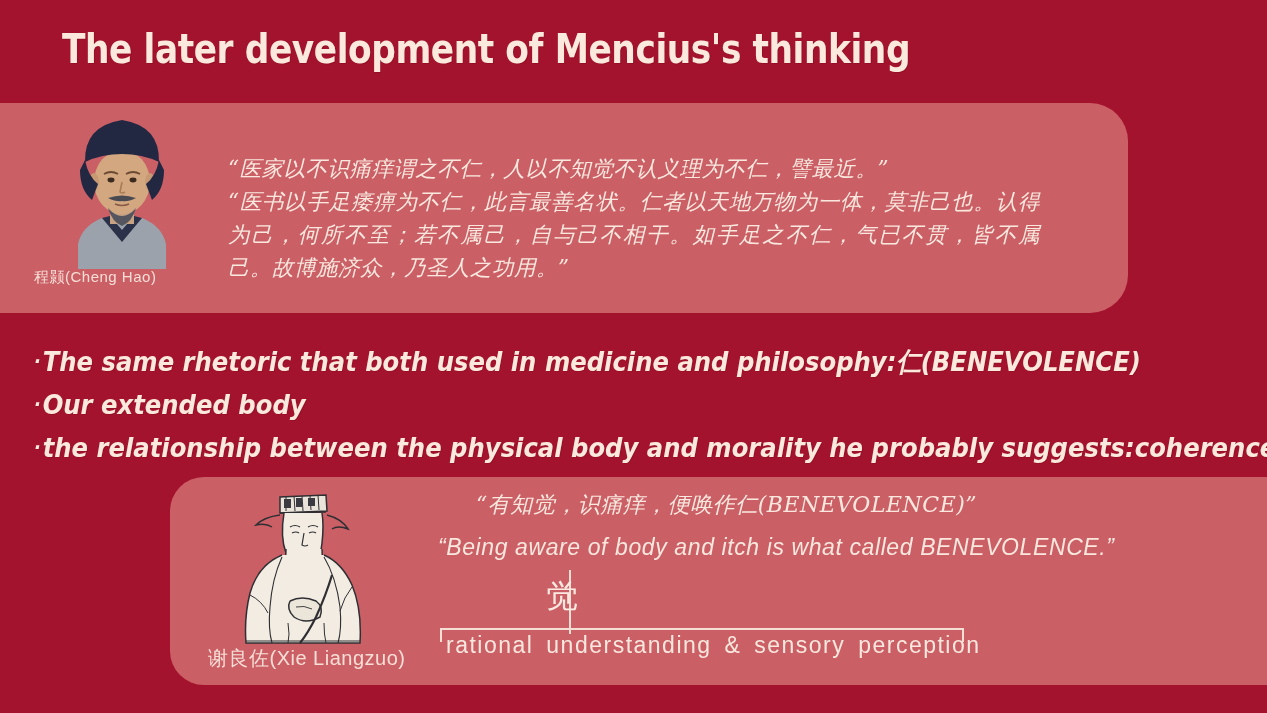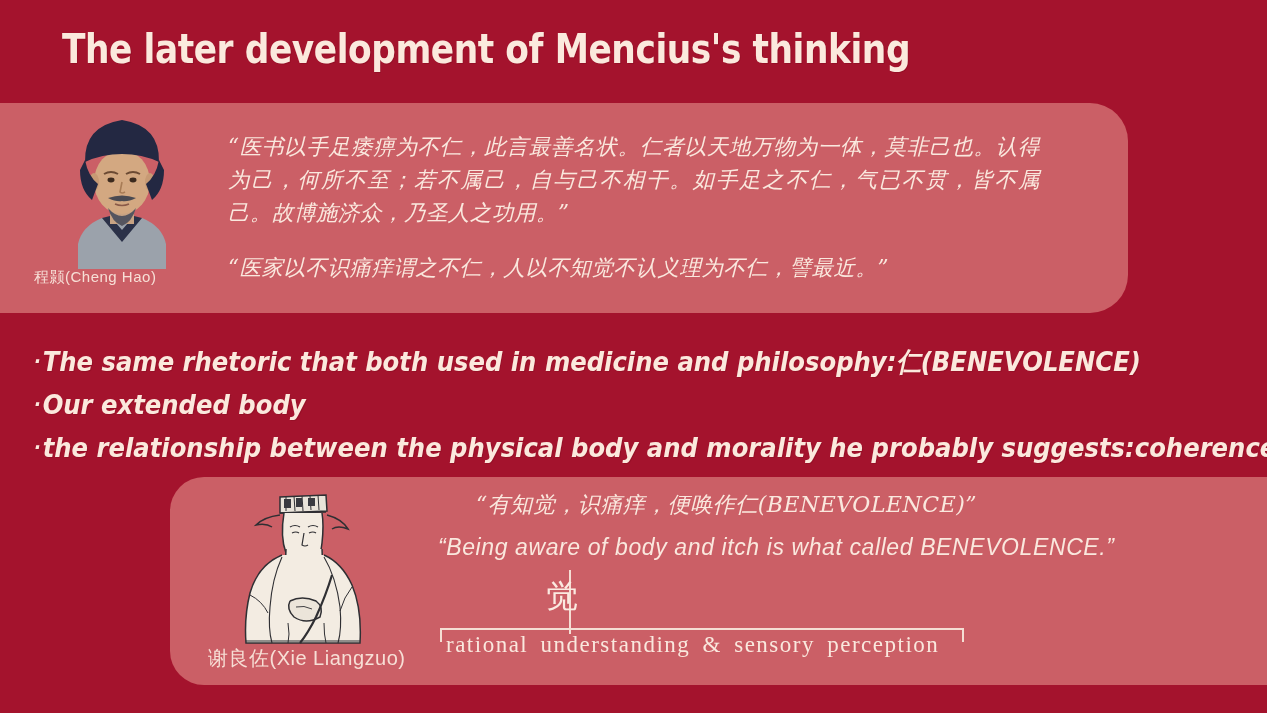--- a/index.html
+++ b/index.html
@@ -192,21 +192,21 @@
     position: absolute;
     left: 0px;
     top: 56px;
     width: 528px;
     height: 16px;
   }
   .diagram-gloss {
     position: absolute;
     left: 8px;
     top: 62px;
-    font-family: Liberation Serif, serif;
+    font-family: Liberation Sans, sans-serif;
     font-size: 23px;
     color: #fae8de;
     white-space: nowrap;
     letter-spacing: 1.5px;
     word-spacing: 5px;
   }
 </style>
 </head>
 <body>
 
@@ -242,22 +242,22 @@
     <path d="M50 94 Q64 89 78 94 Q70 98 64 97 Q58 98 50 94 Z" fill="#4a4a52"></path>
 
     <path d="M57 100 Q64 103 71 100" stroke="#8a5a48" stroke-width="1.6" fill="none"></path>
 
     <path d="M50 104 Q64 120 78 104 Q74 118 64 122 Q54 118 50 104 Z" fill="#55555f"></path>
   </svg>
 </div>
 <div class="cheng-caption">程颢(Cheng Hao)</div>
 
 <div class="quote-cn-block">
+  <div class="quote-cn second">“医家以不识痛痒谓之不仁，人以不知觉不认义理为不仁，譬最近。”</div>
   <div class="quote-cn first">“医书以手足痿痹为不仁，此言最善名状。仁者以天地万物为一体，莫非己也。认得为己，何所不至；若不属己，自与己不相干。如手足之不仁，气已不贯，皆不属己。故博施济众，乃圣人之功用。”</div>
-  <div class="quote-cn second">“医家以不识痛痒谓之不仁，人以不知觉不认义理为不仁，譬最近。”</div>
 </div>
 
 <div class="bullets">
   <div class="bullet-line"><span class="bullet-dot">·</span><span>The same rhetoric that both used in medicine and philosophy:仁(BENEVOLENCE)</span></div>
   <div class="bullet-line"><span class="bullet-dot">·</span><span>Our extended body</span></div>
   <div class="bullet-line"><span class="bullet-dot">·</span><span>the relationship between the physical body and morality he probably suggests:coherence</span></div>
 </div>
 
 <div class="panel-bottom"></div>
 

